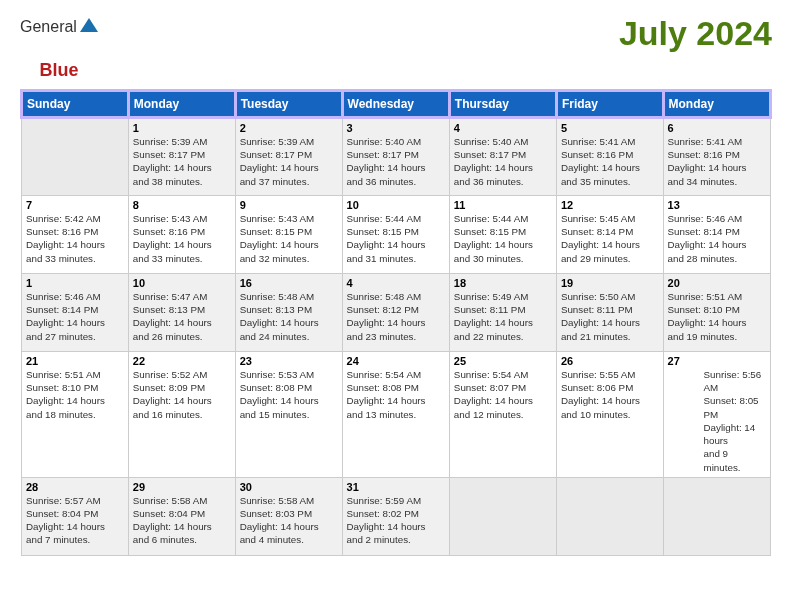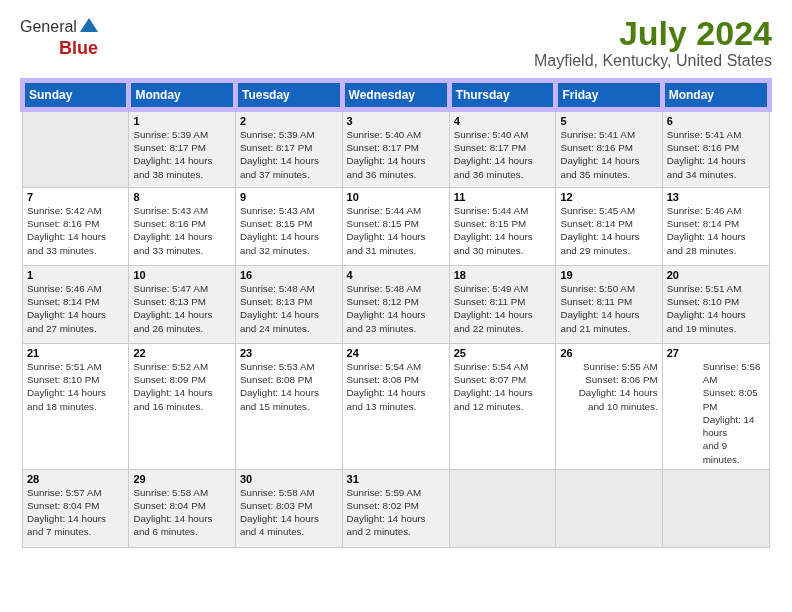--- a/index.html
+++ b/index.html
@@ -18,21 +18,22 @@
     }
     .header {
       display: flex;
       align-items: flex-start;
       justify-content: space-between;
       margin-bottom: 8px;
     }
     .logo {
       display: flex;
       flex-direction: column;
-      align-items: flex-end;
+      align-items: center;
+      gap: 22px;
     }
     .logo-general { color: #333; }
     .logo-blue { color: #1565c0; }
     .logo-row {
       display: flex;
       align-items: center;
     }
     .title-area {
       text-align: right;
     }
@@ -52,21 +53,21 @@
       border-collapse: collapse;
       font-size: 10.5px;
     }
     .calendar th {
       background: #1565c0;
       color: #fff;
       padding: 5px 4px;
       text-align: left;
       font-size: 12px;
       font-weight: bold;
-      border: 5px solid #c4b5fd;
+      border: 3px solid #c4b5fd;
     }
     .calendar td {
       border: 1px solid #ccc;
       vertical-align: top;
       padding: 3px 4px;
       width: 108px;
       height: 78px;
       background: #fff;
     }
     .calendar td.empty {
@@ -103,21 +104,20 @@
             <polygon points="9,2 18,16 0,16" fill="#1a6faf"></polygon>
           </svg>
         </span>
       </div>
       <div>
         <span class="logo-blue" style="font-size:18px;font-weight:bold;color:#b91c1c;">Blue</span>
       </div>
     </div>
     <div class="title-area">
       <div class="month-title">July 2024</div>
-      <div class="location-title">Mayfield, Kentucky, United States</div>
     </div>
   </div>
 
   <table class="calendar">
     <thead>
       <tr>
       <th>Sunday</th>
           <th>Monday</th>
           <th>Tuesday</th>
           <th>Wednesday</th>
@@ -305,21 +305,21 @@
           </td>
           <td>
             <span class="day-num">25</span>
             <div class="day-info" style="white-space: pre-line;">Sunrise: 5:54 AM
 Sunset: 8:07 PM
 Daylight: 14 hours
 and 12 minutes.</div>
           </td>
           <td>
             <span class="day-num">26</span>
-            <div class="day-info" style="white-space: pre-line; text-align: right;">Sunrise: 5:55 AM
+            <div class="day-info" style="white-space: pre-line;">Sunrise: 5:55 AM
 Sunset: 8:06 PM
 Daylight: 14 hours
 and 10 minutes.</div>
           </td>
           <td>
             <span class="day-num">27</span>
             <div class="day-info" style="white-space: pre-line; margin-left: 36px;">Sunrise: 5:56 AM
 Sunset: 8:05 PM
 Daylight: 14 hours
 and 9 minutes.</div>

